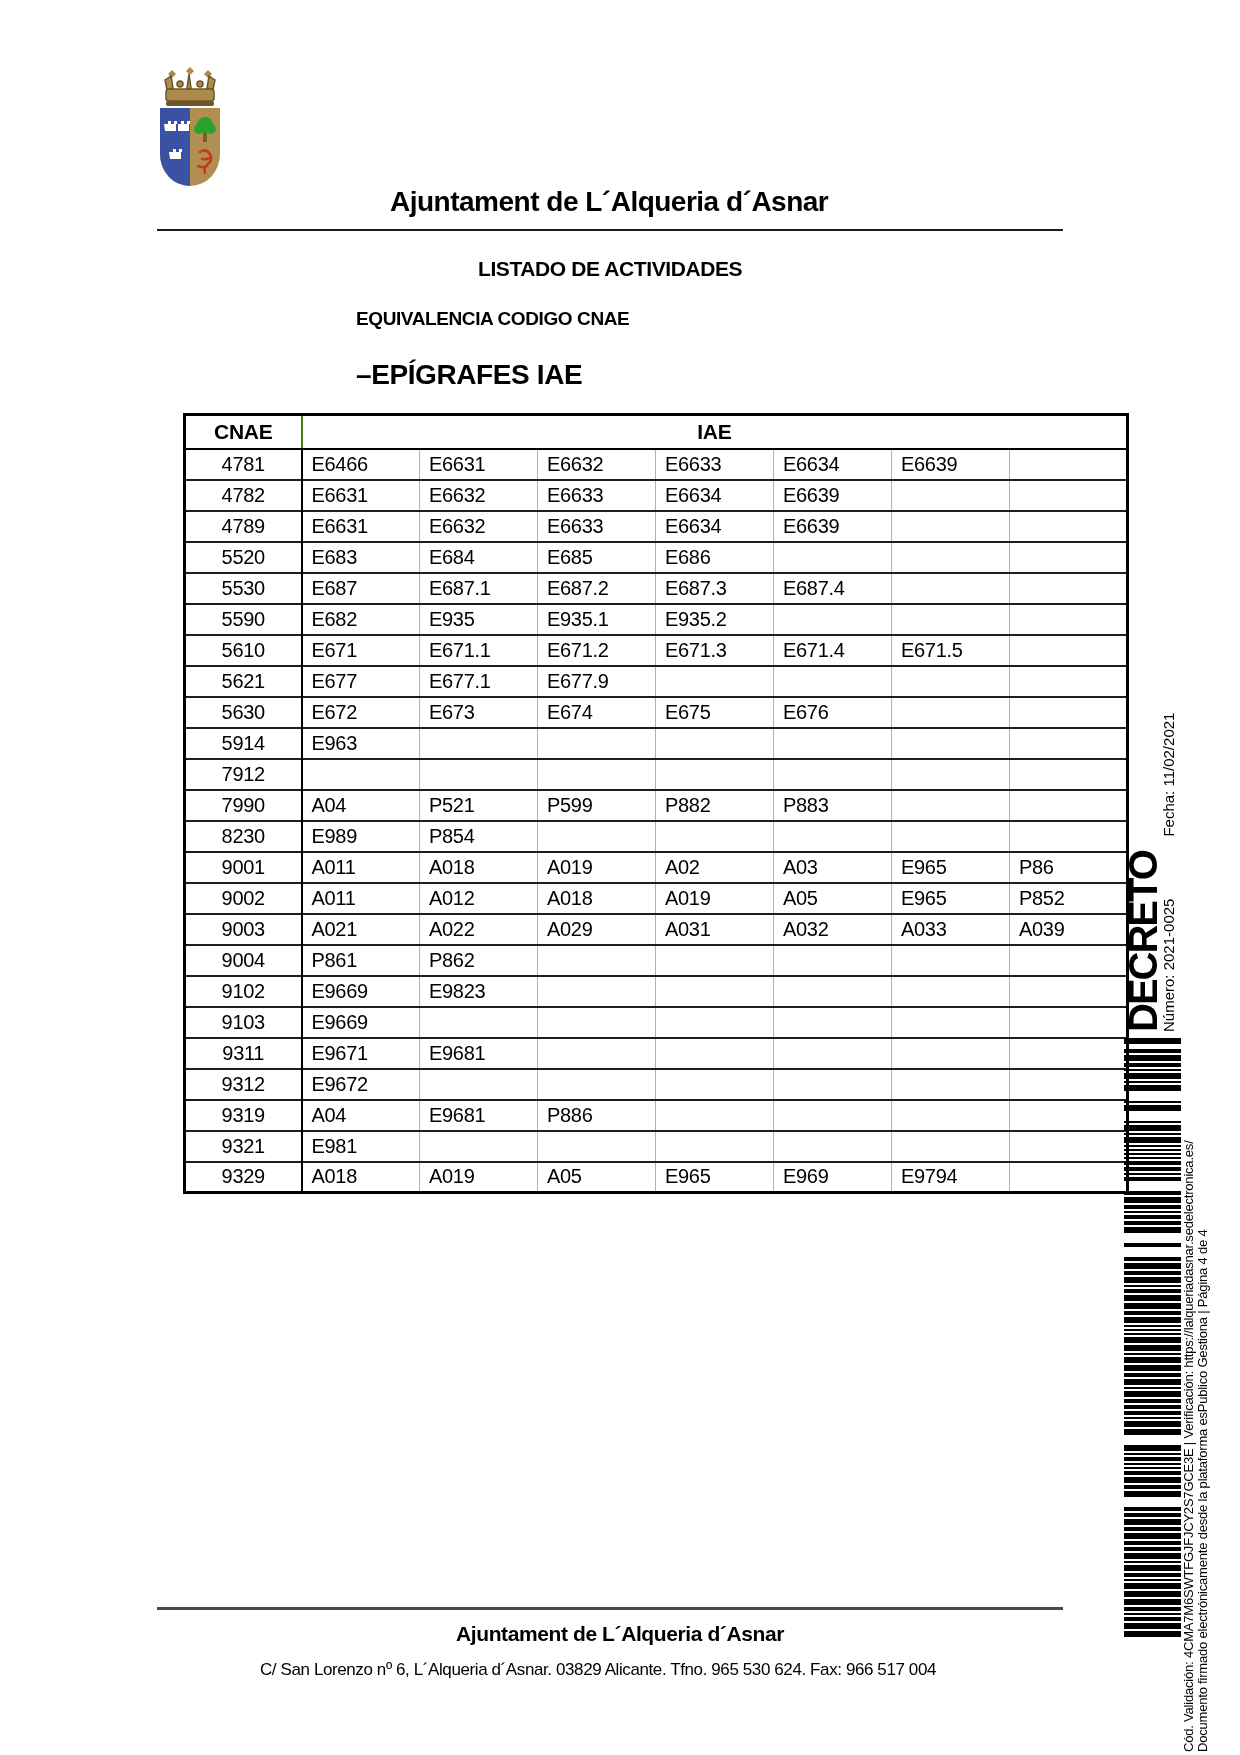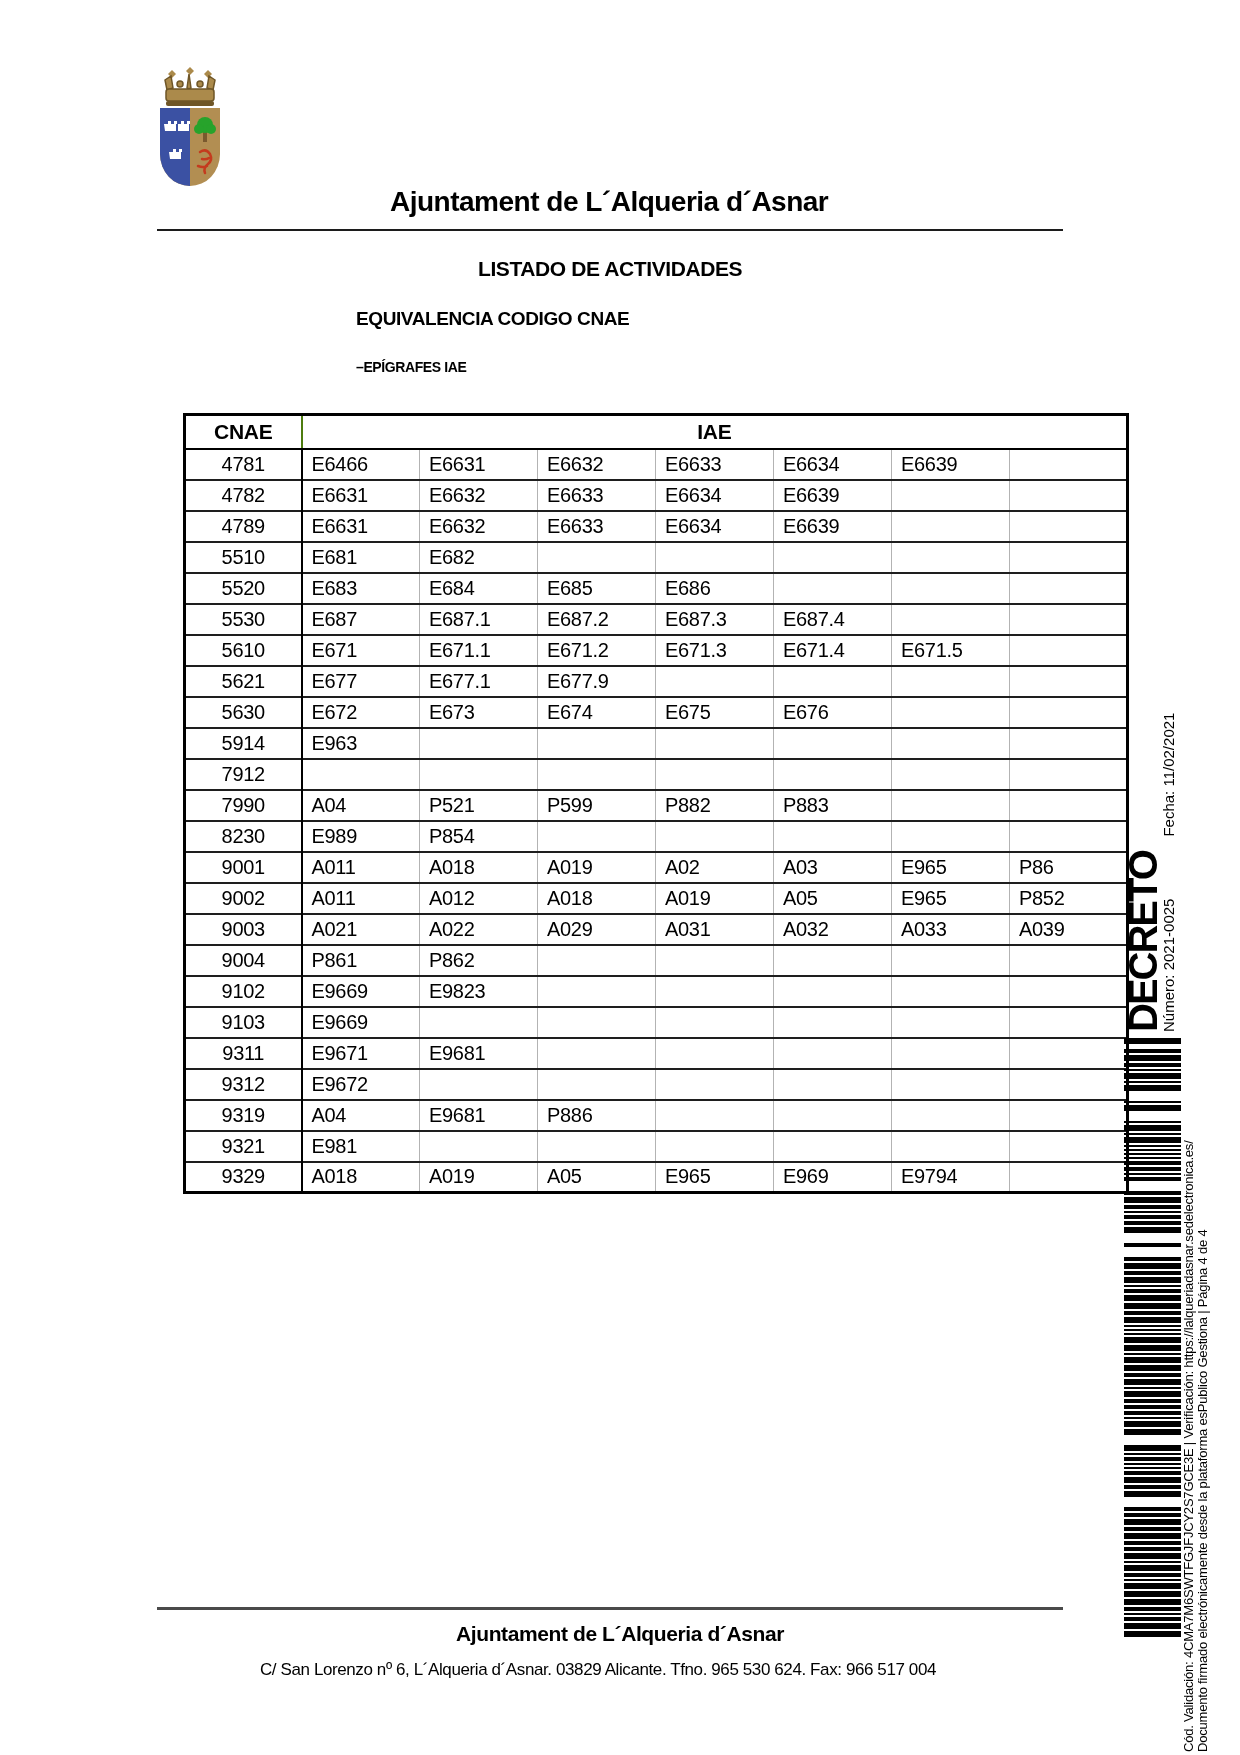--- a/index.html
+++ b/index.html
@@ -8,21 +8,21 @@
     width:1240px; height:1755px; position:relative; overflow:hidden;
     font-family:"Liberation Sans", sans-serif; color:#000;
   }
   .abs { position:absolute; white-space:nowrap; }
 
   
   .page-title { left:390px; top:186px; font-size:28px; font-weight:bold; letter-spacing:-0.5px; }
   .header-rule { left:157px; top:229px; width:906px; height:2px; background:#1c1c1c; }
   .h-listado { left:478px; top:257px; font-size:21px; font-weight:bold; letter-spacing:-0.4px; }
   .h-equiv   { left:356px; top:308px; font-size:19px; font-weight:bold; letter-spacing:-0.4px; }
-  .h-epig    { left:356px; top:359px; font-size:14px; font-weight:bold; letter-spacing:-0.4px; }
+  .h-epig    { left:356px; top:359px; font-size:28px; font-weight:bold; letter-spacing:-0.4px; }
 
   
   table.cnae-iae {
     position:absolute; left:183px; top:413px; width:943px;
     border-collapse:collapse; table-layout:fixed;
     border:3px solid #000;
   }
   table.cnae-iae th {
     font-size:21px; font-weight:bold; height:34px; text-align:center;
     border-bottom:2px solid #000; letter-spacing:-0.3px;
@@ -137,46 +137,46 @@
         <td class="cnae">4789</td>
         <td class="iae">E6631</td>
         <td class="iae">E6632</td>
         <td class="iae">E6633</td>
         <td class="iae">E6634</td>
         <td class="iae">E6639</td>
         <td class="iae">&nbsp;</td>
         <td class="iae">&nbsp;</td>
       </tr>
       <tr>
-        <td class="cnae">5510</td>
-        <td class="iae">E681</td>
-        <td class="iae">E682</td>
-        <td class="iae">&nbsp;</td>
-        <td class="iae">&nbsp;</td>
-        <td class="iae">&nbsp;</td>
-        <td class="iae">&nbsp;</td>
-        <td class="iae">&nbsp;</td>
-      </tr>
-      <tr>
         <td class="cnae">5520</td>
         <td class="iae">E683</td>
         <td class="iae">E684</td>
         <td class="iae">E685</td>
         <td class="iae">E686</td>
         <td class="iae">&nbsp;</td>
         <td class="iae">&nbsp;</td>
         <td class="iae">&nbsp;</td>
       </tr>
       <tr>
         <td class="cnae">5530</td>
         <td class="iae">E687</td>
         <td class="iae">E687.1</td>
         <td class="iae">E687.2</td>
         <td class="iae">E687.3</td>
         <td class="iae">E687.4</td>
+        <td class="iae">&nbsp;</td>
+        <td class="iae">&nbsp;</td>
+      </tr>
+      <tr>
+        <td class="cnae">5590</td>
+        <td class="iae">E682</td>
+        <td class="iae">E935</td>
+        <td class="iae">E935.1</td>
+        <td class="iae">E935.2</td>
+        <td class="iae">&nbsp;</td>
         <td class="iae">&nbsp;</td>
         <td class="iae">&nbsp;</td>
       </tr>
       <tr>
         <td class="cnae">5610</td>
         <td class="iae">E671</td>
         <td class="iae">E671.1</td>
         <td class="iae">E671.2</td>
         <td class="iae">E671.3</td>
         <td class="iae">E671.4</td>

